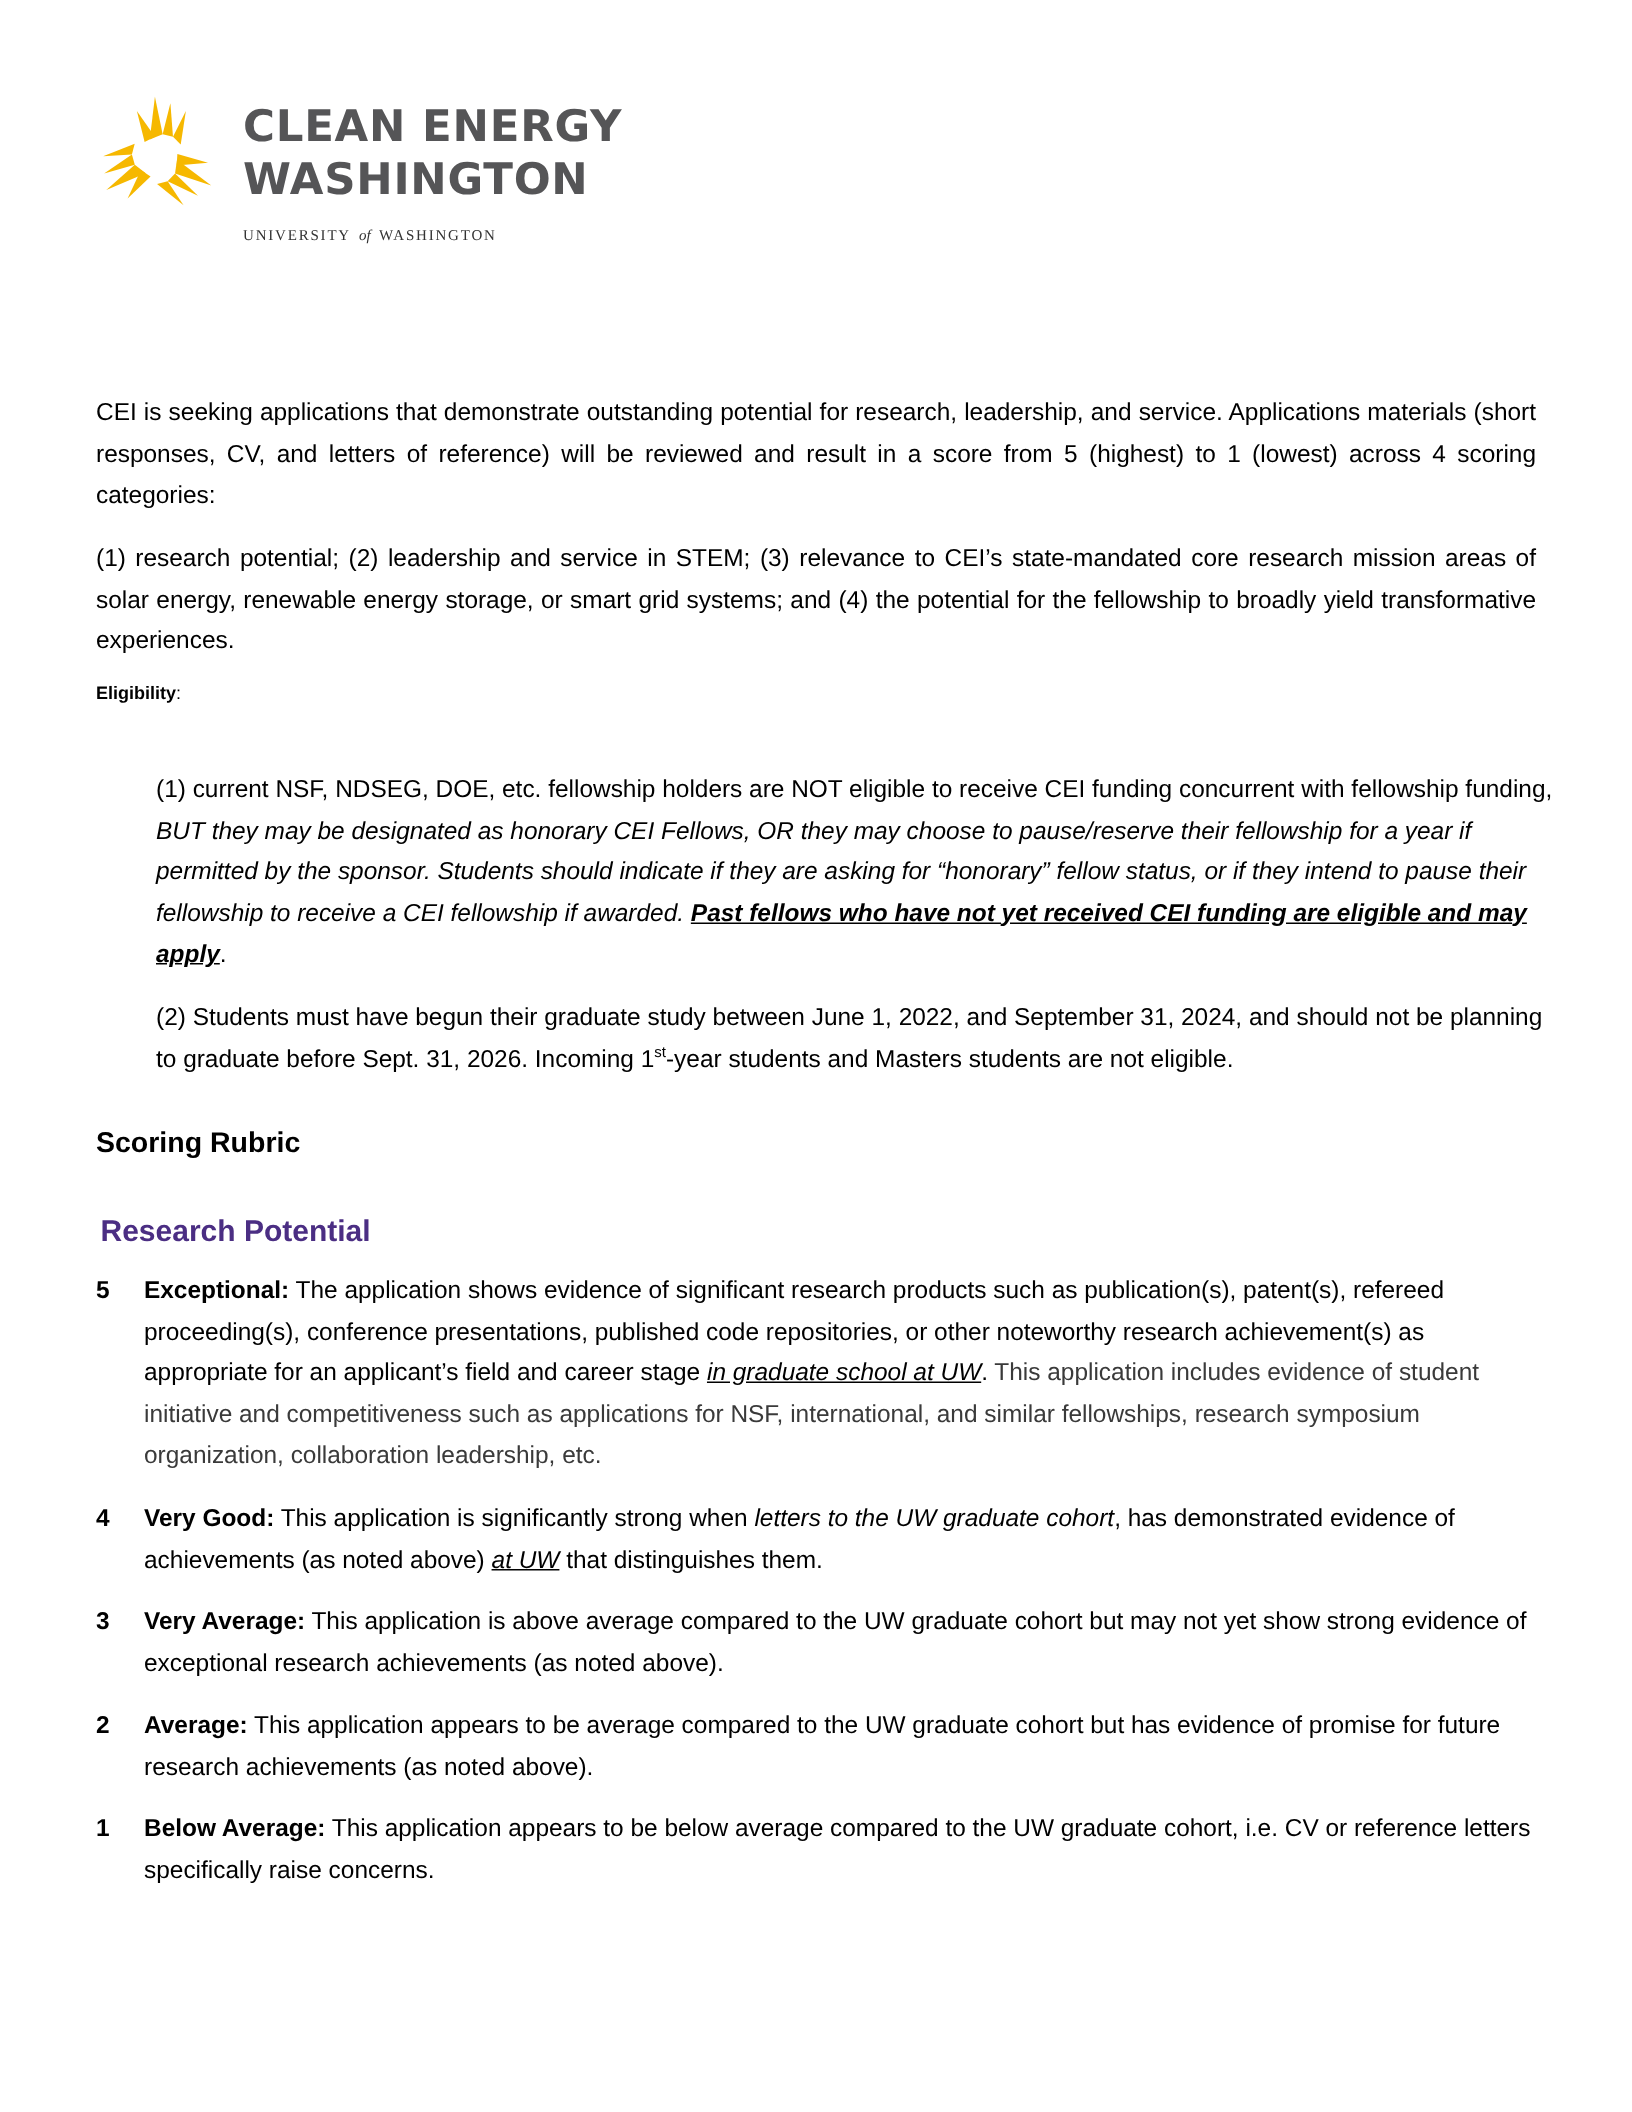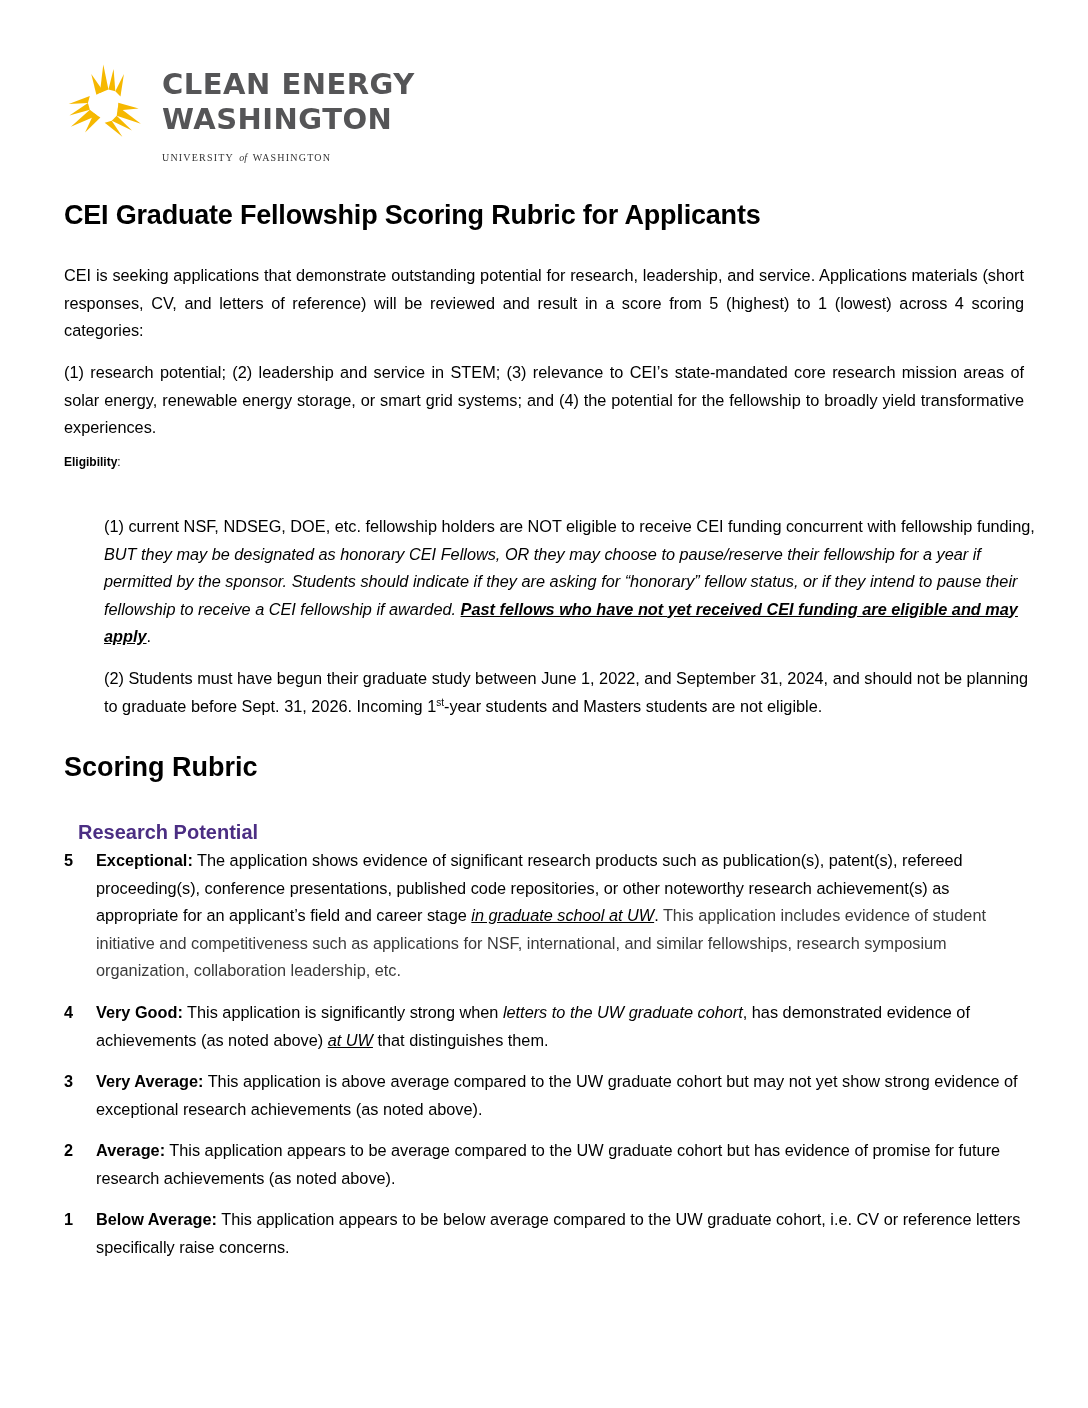--- a/index.html
+++ b/index.html
@@ -27,22 +27,22 @@
   .p1 { top: 262px; }
   .p2 { top: 359px; }
   .elig-label { position: absolute; left: 64px; top: 455px; margin: 0; font-size: 12px; }
   .elig-label b { font-weight: bold; }
   .elig { position: absolute; left: 88px; width: 936px; margin: 16px; font-size: 16.3px; line-height: 27.5px; }
   .e1 { top: 497px; }
   .e2 { top: 649px; }
   .bu { font-weight: bold; font-style: italic; text-decoration: underline; }
   sup { font-size: 10px; line-height: 0; vertical-align: super; }
 
-  .h2 { position: absolute; left: 64px; top: 752px; margin: 0; font-size: 27px; font-weight: bold; }
-  .h3 { position: absolute; left: 64px; top: 807px; margin: 14px; font-size: 20px; font-weight: bold; color: #4b2e83; }
+  .h2 { position: absolute; left: 64px; top: 752px; margin: 0; font-size: 19px; font-weight: bold; }
+  .h3 { position: absolute; left: 64px; top: 807px; margin: 3px; font-size: 20px; font-weight: bold; color: #4b2e83; }
 
   .rubric-item { position: absolute; left: 64px; width: 960px; font-size: 16.3px; line-height: 27.5px; }
   .rubric-item .score { position: absolute; left: 0; top: 0; font-weight: bold; width: 20px; }
   .rubric-item .body { margin-left: 32px; }
   .rubric-item .lbl { font-weight: bold; }
   .ri5 { top: 847px; }
   .ri4 { top: 999px; }
   .ri3 { top: 1068px; }
   .ri2 { top: 1137px; }
   .ri1 { top: 1206px; }
@@ -70,21 +70,20 @@
     </svg>
     <div class="logo-line1">CLEAN ENERGY</div>
     <div class="logo-line2">WASHINGTON</div>
     <div class="logo-uw">
       <span>UNIVERSITY</span>
       <i>of</i>
       <span>WASHINGTON</span>
     </div>
   </div>
 
-  <h1 class="title">CEI Graduate Fellowship Scoring Rubric for Applicants</h1>
 
   <p class="para p1">CEI is seeking applications that demonstrate outstanding potential for research, leadership, and service. Applications materials (short responses, CV, and letters of reference) will be reviewed and result in a score from 5 (highest) to 1 (lowest) across 4 scoring categories:</p>
   <p class="para p2">(1) research potential; (2) leadership and service in STEM; (3) relevance to CEI’s state-mandated core research mission areas of solar energy, renewable energy storage, or smart grid systems; and (4) the potential for the fellowship to broadly yield transformative experiences.</p>
 
   <p class="elig-label"><b>Eligibility</b><span>:</span></p>
 
   <p class="elig e1"><span>(1) current NSF, NDSEG, DOE, etc. fellowship holders are NOT eligible to receive CEI funding concurrent with fellowship funding, </span><i>BUT they may be designated as honorary CEI Fellows, OR they may choose to pause/reserve their fellowship for a year if permitted by the sponsor.  Students should indicate if they are asking for “honorary” fellow status, or if they intend to pause their fellowship to receive a CEI fellowship if awarded. </i><span class="bu">Past fellows who have not yet received CEI funding are eligible and may apply</span><span>.</span></p>
 
   <p class="elig e2"><span>(2) Students must have begun their graduate study between June 1, 2022, and September 31, 2024, and should not be planning to graduate before Sept. 31, 2026. Incoming 1</span><sup>st</sup><span>-year students and Masters students are not eligible.</span></p>
 

